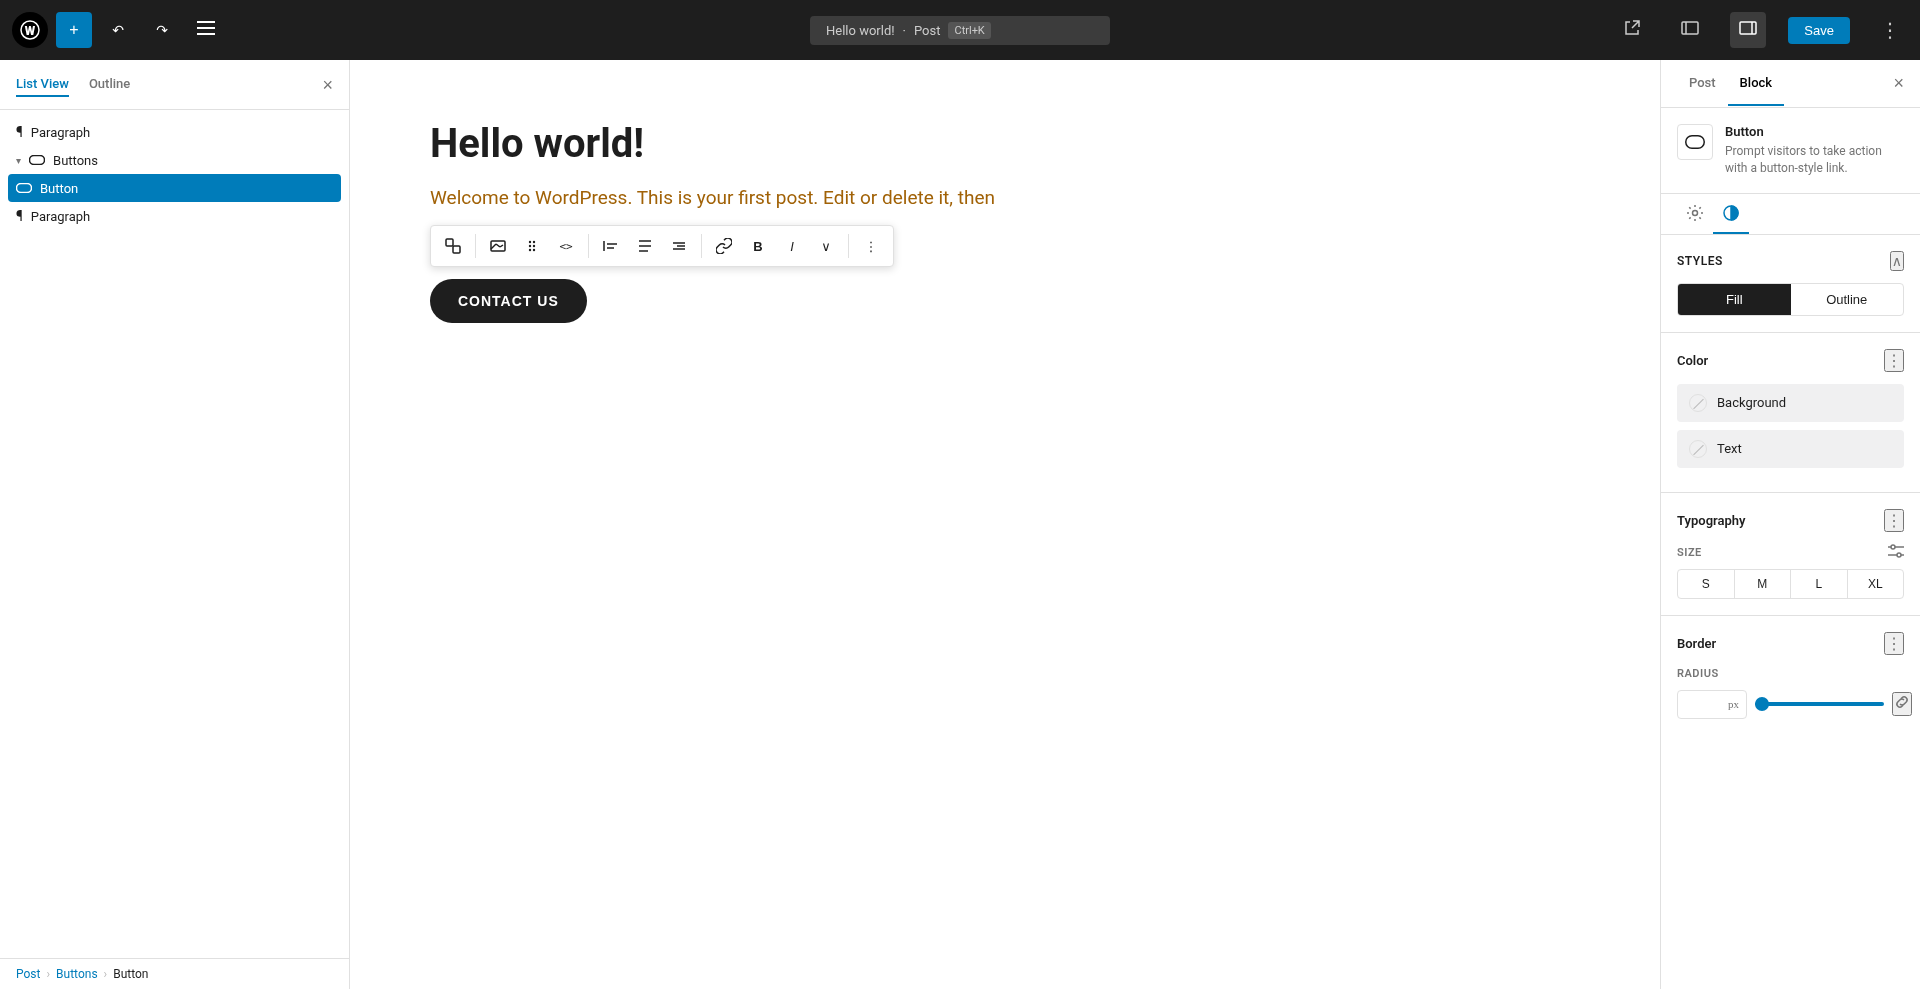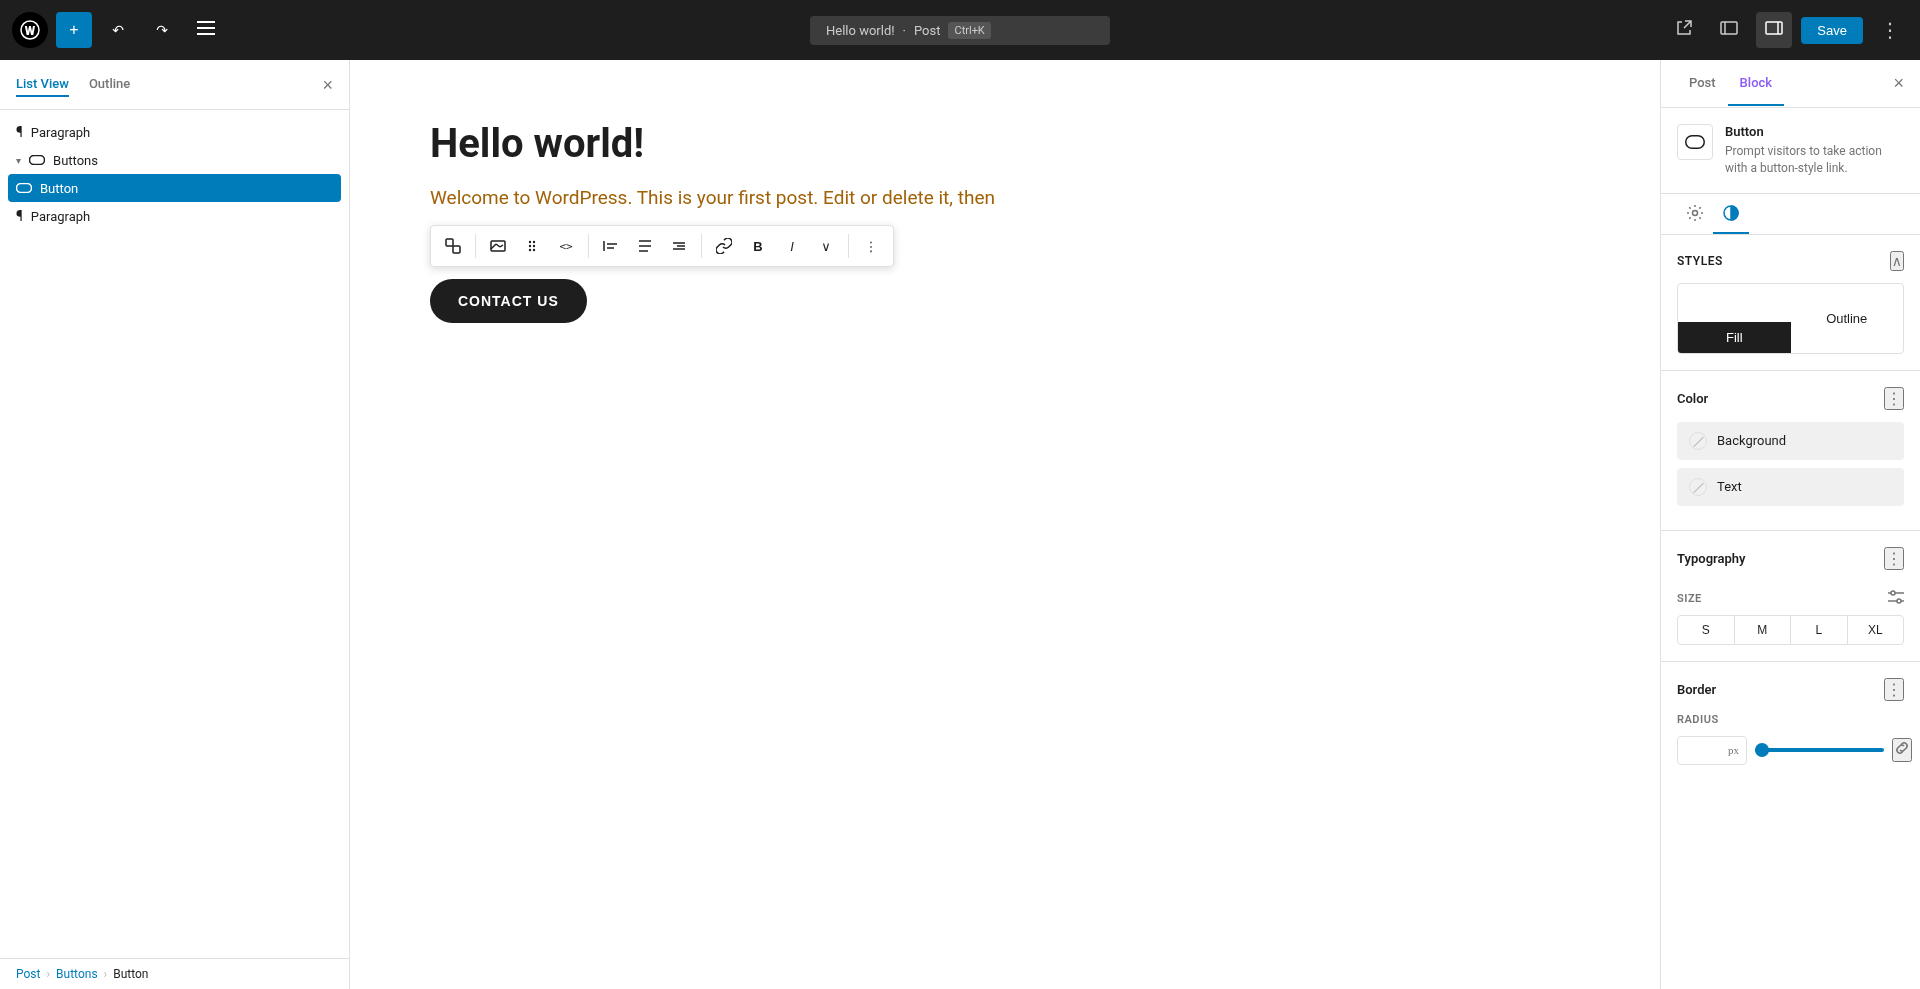--- a/index.html
+++ b/index.html
@@ -58,21 +58,21 @@
       background: #555;
       color: #ccc;
       font-size: 11px;
       padding: 2px 6px;
       border-radius: 3px;
     }
     .topbar-right {
       margin-left: auto;
       display: flex;
       align-items: center;
-      gap: 9px;
+      gap: 22px;
     }
     .save-btn {
       background: #007cba;
       color: white;
       border: none;
       border-radius: 4px;
       padding: 6px 16px;
       font-size: 13px;
       font-weight: 500;
       cursor: pointer;
@@ -249,21 +249,21 @@
       gap: 0;
     }
     .rp-tab {
       font-size: 13px;
       font-weight: 500;
       padding: 14px 12px;
       cursor: pointer;
       color: #757575;
       border-bottom: 2px solid transparent;
     }
-    .rp-tab.active { color: #8b5cf6; border-bottom-color: #007cba; }
+    .rp-tab.active { color: #000000; border-bottom-color: #007cba; }
     .rp-close {
       margin-left: auto;
       background: transparent;
       border: none;
       cursor: pointer;
       color: #757575;
       font-size: 18px;
     }
 
     
@@ -331,21 +331,21 @@
     }
     .style-btn {
       flex: 1;
       padding: 8px;
       border: none;
       background: transparent;
       font-size: 13px;
       cursor: pointer;
       color: #1e1e1e;
     }
-    .style-btn.active { background: #1e1e1e; color: #fff; margin-top: 38px; }
+    .style-btn.active { background: #1e1e1e; color: #fff; }
 
     
     .color-section { padding: 16px; border-bottom: 1px solid #e0e0e0; }
     .color-section-header {
       display: flex;
       align-items: center;
       justify-content: space-between;
       margin-bottom: 12px;
     }
     .color-title { font-size: 13px; font-weight: 600; color: #1e1e1e; }
@@ -375,21 +375,21 @@
       transform: rotate(45deg);
     }
     .color-label { font-size: 13px; color: #1e1e1e; }
 
     
     .typo-section { padding: 16px; border-bottom: 1px solid #e0e0e0; }
     .typo-header {
       display: flex;
       align-items: center;
       justify-content: space-between;
-      margin-bottom: 20px;
+      margin-bottom: 12px;
     }
     .typo-title { font-size: 13px; font-weight: 600; color: #1e1e1e; }
     .typo-more { color: #757575; cursor: pointer; font-size: 16px; }
     .size-label { font-size: 11px; font-weight: 600; color: #757575; text-transform: uppercase; letter-spacing: 0.5px; margin-bottom: 8px; display: flex; align-items: center; justify-content: space-between; }
     .size-buttons {
       display: flex;
       border: 1px solid #e0e0e0;
       border-radius: 4px;
       overflow: hidden;
     }

